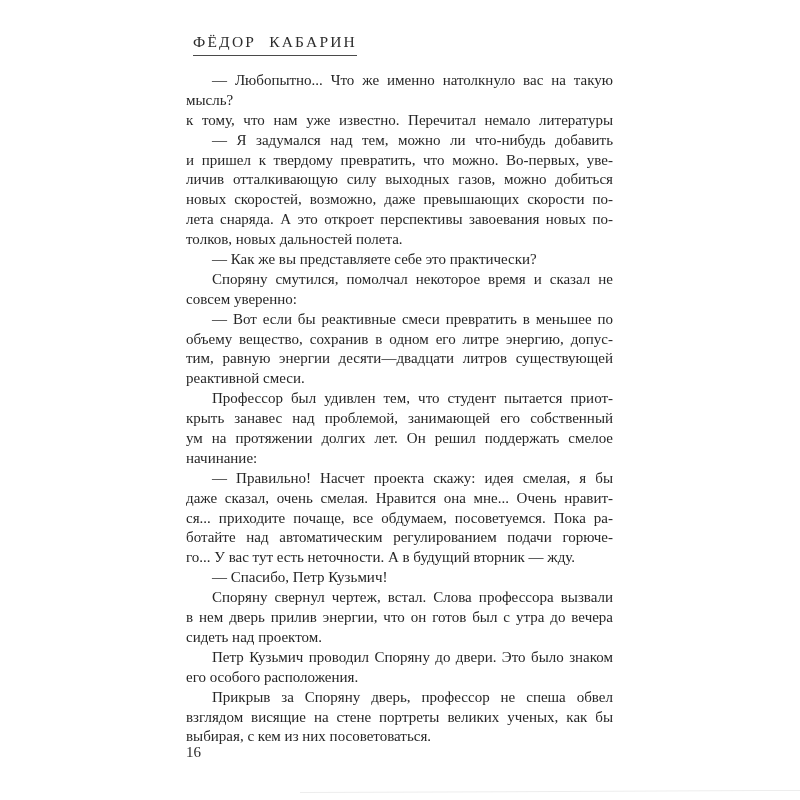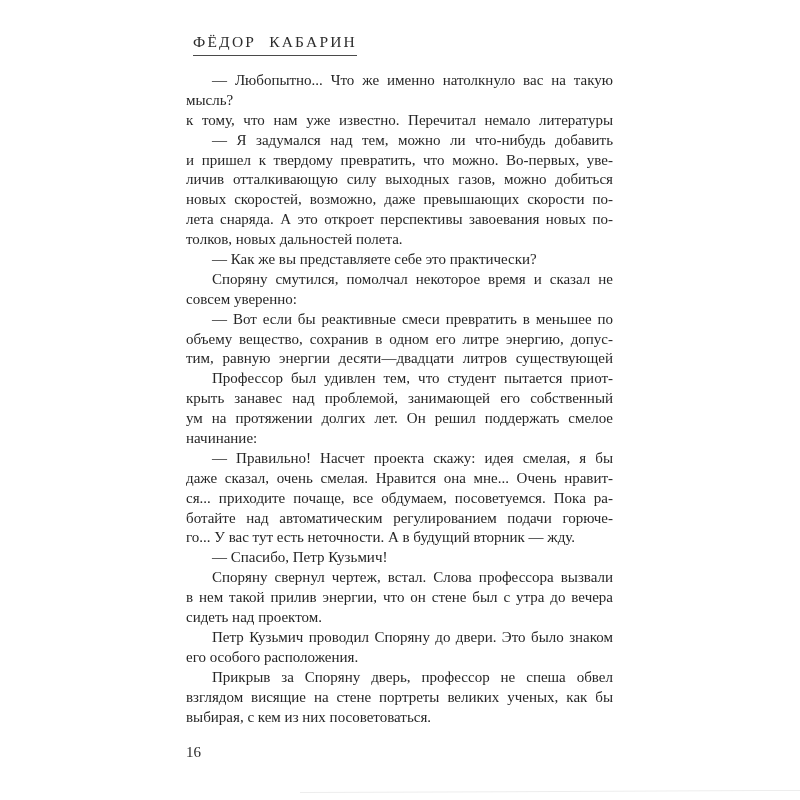--- a/index.html
+++ b/index.html
@@ -83,32 +83,33 @@
       <div class="line">личив отталкивающую силу выходных газов, можно добиться</div>
       <div class="line">новых скоростей, возможно, даже превышающих скорости по-</div>
       <div class="line">лета снаряда. А это откроет перспективы завоевания новых по-</div>
       <div class="line last">толков, новых дальностей полета.</div>
       <div class="line first last">— Как же вы представляете себе это практически?</div>
       <div class="line first">Споряну смутился, помолчал некоторое время и сказал не</div>
       <div class="line last">совсем уверенно:</div>
       <div class="line first">— Вот если бы реактивные смеси превратить в меньшее по</div>
       <div class="line">объему вещество, сохранив в одном его литре энергию, допус-</div>
       <div class="line">тим, равную энергии десяти—двадцати литров существующей</div>
+      <div class="line last">реактивной смеси.</div>
       <div class="line first">Профессор был удивлен тем, что студент пытается приот-</div>
       <div class="line">крыть занавес над проблемой, занимающей его собственный</div>
       <div class="line">ум на протяжении долгих лет. Он решил поддержать смелое</div>
       <div class="line last">начинание:</div>
       <div class="line first">— Правильно! Насчет проекта скажу: идея смелая, я бы</div>
       <div class="line">даже сказал, очень смелая. Нравится она мне... Очень нравит-</div>
       <div class="line">ся... приходите почаще, все обдумаем, посоветуемся. Пока ра-</div>
       <div class="line">ботайте над автоматическим регулированием подачи горюче-</div>
       <div class="line last">го... У вас тут есть неточности. А в будущий вторник — жду.</div>
       <div class="line first last">— Спасибо, Петр Кузьмич!</div>
       <div class="line first">Споряну свернул чертеж, встал. Слова профессора вызвали</div>
-      <div class="line">в нем такой прилив энергии, что он стене был с утра до вечера</div>
+      <div class="line">в нем дверь прилив энергии, что он готов был с утра до вечера</div>
       <div class="line last">сидеть над проектом.</div>
       <div class="line first">Петр Кузьмич проводил Споряну до двери. Это было знаком</div>
       <div class="line last">его особого расположения.</div>
       <div class="line first">Прикрыв за Споряну дверь, профессор не спеша обвел</div>
       <div class="line">взглядом висящие на стене портреты великих ученых, как бы</div>
       <div class="line last">выбирая, с кем из них посоветоваться.</div>
     </div>
 
   <div class="pagenum">16</div>
 

